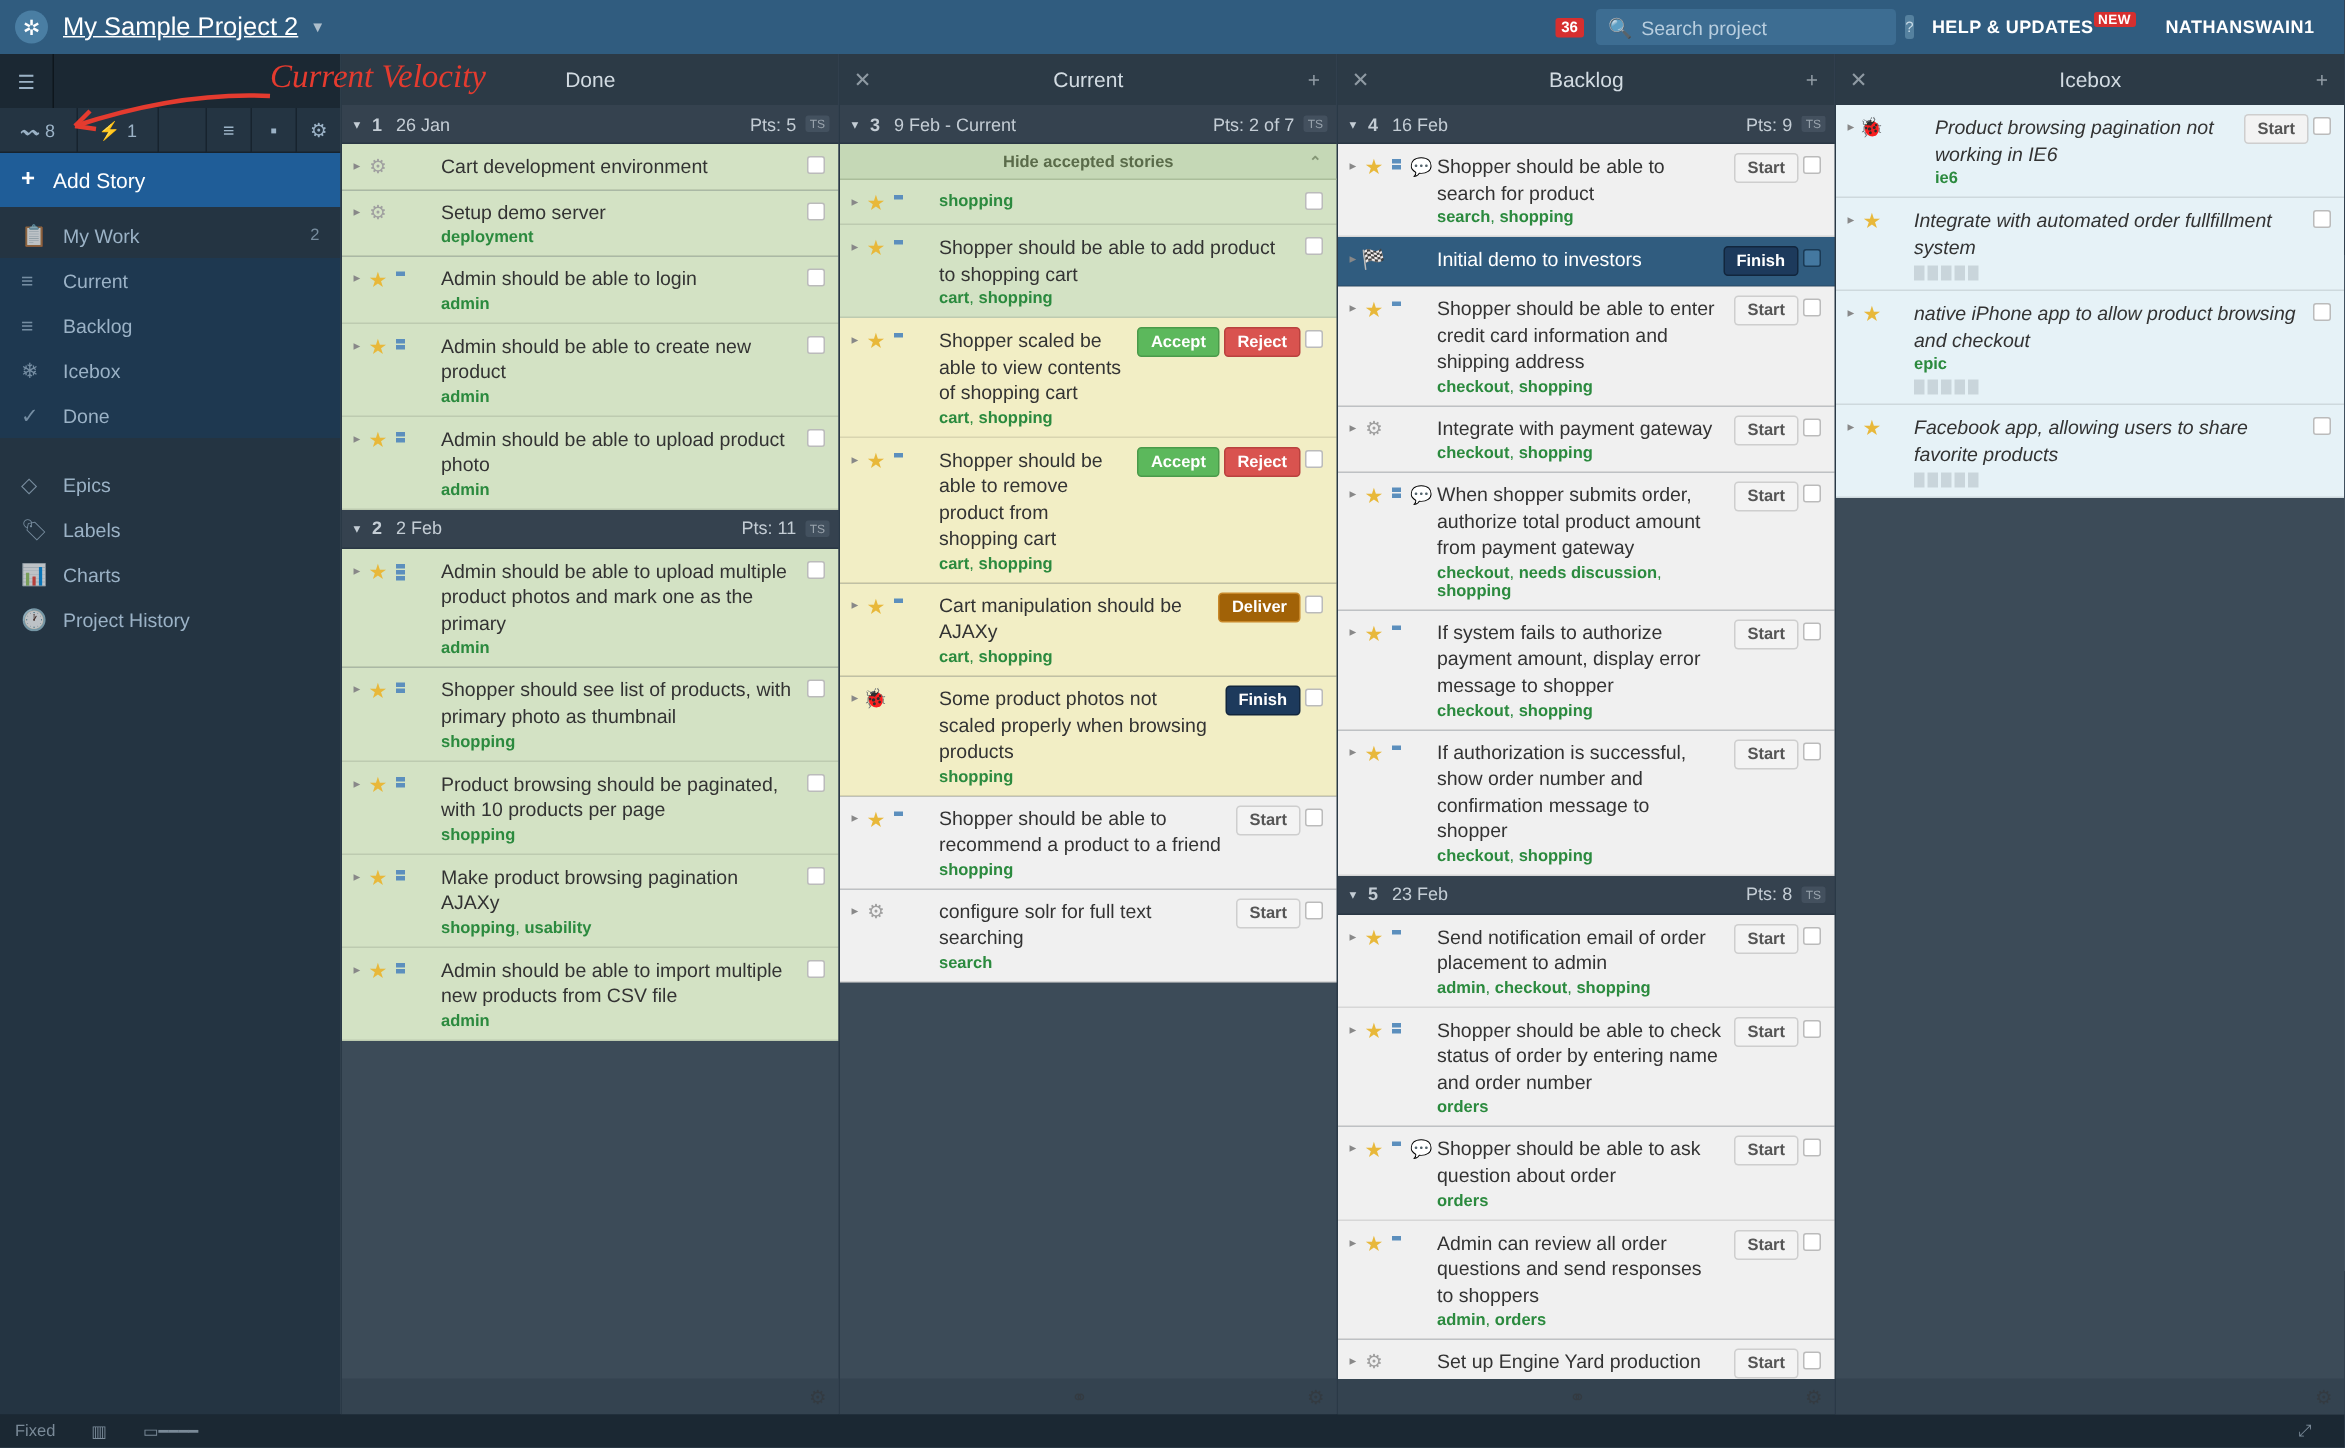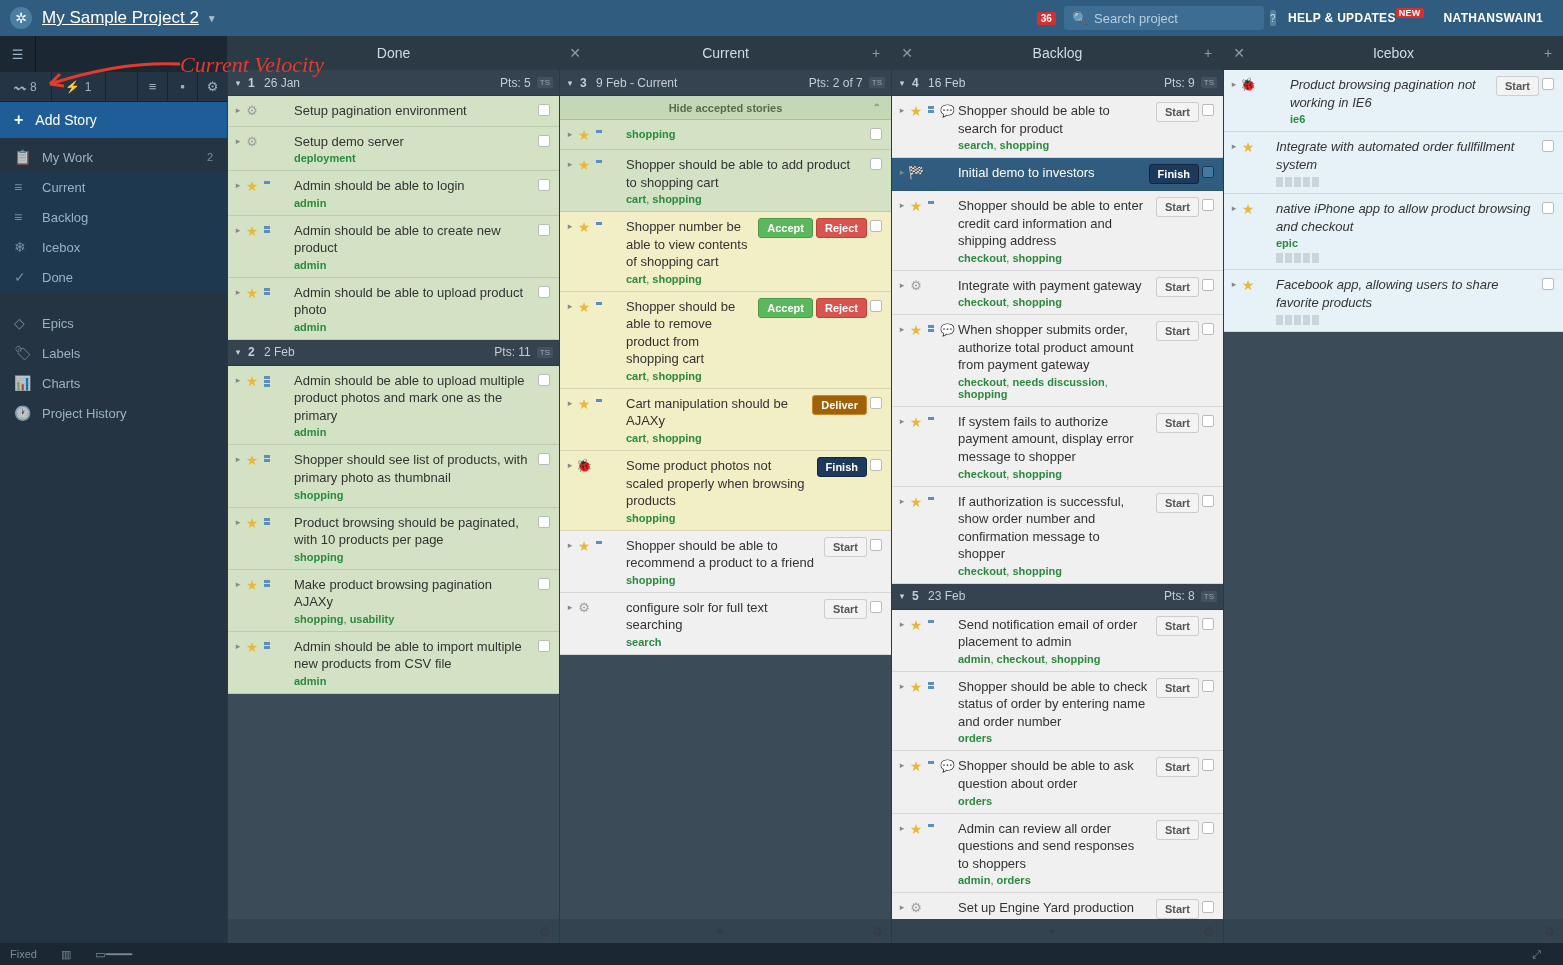--- a/index.html
+++ b/index.html
@@ -109,21 +109,21 @@
     <div class="notif-badge">36</div>
     <div class="search">
       <span class="sicon">🔍</span>
       <input placeholder="Search project" style="">
       <span class="qmark">?</span>
     </div>
     <div class="toplink"><span>HELP &amp; UPDATES</span><span class="new-badge">NEW</span></div>
     <div class="toplink">NATHANSWAIN1</div>
   </div>
 
-  <div class="callout" style="left:180px;top:52px;">Current Velocity</div>
+  <div class="callout" style="left:180px;top:38px;">Current Velocity</div>
   <svg class="arrow" style="left:40px;top:56px;width:150px;height:40px;">
     <path d="M140 8 Q 80 5 10 28" stroke="#e43b2f" stroke-width="3" fill="none"></path>
     <path d="M10 28 l10 -10 M10 28 l14 2" stroke="#e43b2f" stroke-width="3" fill="none"></path>
   </svg>
 
   <div class="main">
     <div class="sidebar">
       <div class="sb-top">
         <div class="sb-ham">☰</div>
       </div>
@@ -214,21 +214,21 @@
     <span class="its">TS</span>
   </div>
             <div class="story done">
     <span class="sexp">▸</span>
     <span class="sstar">
                 <span class="gear-ico">⚙</span>
               </span>
               <span class="spts"></span>
     <span class="sicol"></span>
     <div class="sbody">
-                <div class="stitle">Setup pagination environment</div>
+                <div class="stitle">Cart development environment</div>
               </div>
 
     <span class="schk">
                 <span class="chk"></span>
               </span>
   </div>
             <div class="story done">
     <span class="sexp">▸</span>
     <span class="sstar">
                 <span class="gear-ico">⚙</span>
@@ -461,21 +461,21 @@
             <div class="story started">
     <span class="sexp">▸</span>
     <span class="sstar">
                 <span class="star-ico">★</span>
               </span>
               <span class="spts">
                 <i></i>
               </span>
     <span class="sicol"></span>
     <div class="sbody">
-                <div class="stitle">Shopper number be able to view contents of shopping cart</div>
+                <div class="stitle">Shopper scaled be able to view contents of shopping cart</div>
                 <div class="slabels"><span class="lbl">cart</span><span class="sep">, </span><span class="lbl">shopping</span></div>
               </div>
     <div class="sactions">
                 <div class="btn-row">
                   <span class="btn btn-accept">Accept</span>
                   <span class="btn btn-reject">Reject</span>
                 </div>
               </div>
     <span class="schk">
                 <span class="chk"></span>

